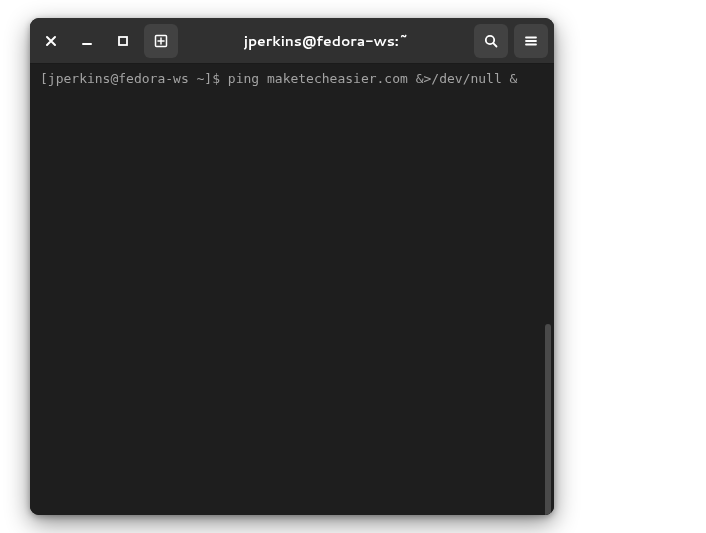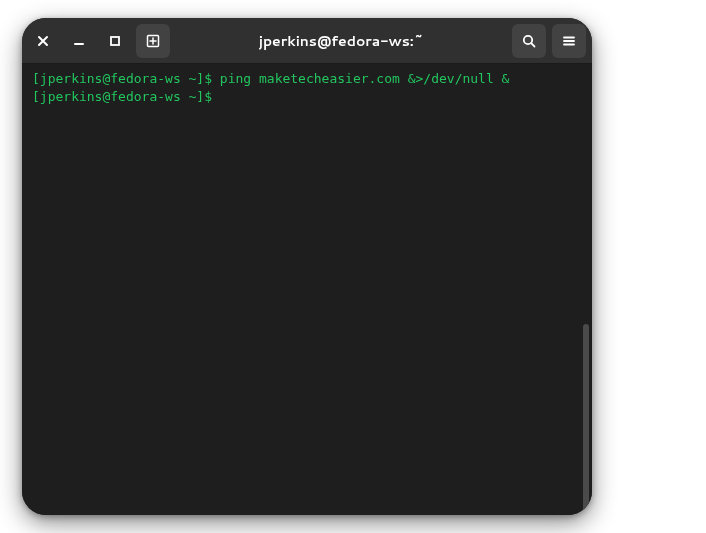--- a/index.html
+++ b/index.html
@@ -10,25 +10,25 @@
     body {
       background: #fff;
       width: 706px;
       height: 533px;
       position: relative;
       font-family: "Cantarell", "DejaVu Sans", sans-serif;
     }
     .window {
       position: absolute;
       top: 18px;
-      left: 22px;
-      width: 570px;
+      left: 30px;
+      width: 524px;
       height: 497px;
       background: #1e1e1e;
-      border-radius: 24px;
+      border-radius: 9px;
       box-shadow: 0 8px 24px rgba(0,0,0,0.45), 0 2px 6px rgba(0,0,0,0.3);
       overflow: hidden;
       display: flex;
       flex-direction: column;
     }
     .titlebar {
       height: 46px;
       background: #303030;
       display: flex;
       align-items: center;
@@ -68,21 +68,21 @@
     .tb-btn svg {
       display: block;
     }
     .terminal-body {
       flex: 1;
       background: #1e1e1e;
       padding: 6px 10px;
       font-family: "DejaVu Sans Mono", "Liberation Mono", monospace;
       font-size: 13px;
       line-height: 1.35;
-      color: #22c55e;
+      color: #a3a3a3;
       position: relative;
       overflow: hidden;
     }
     .term-line {
       white-space: pre;
     }
     .scrollbar {
       position: absolute;
       right: 3px;
       top: 260px;
@@ -130,16 +130,15 @@
       </button>
       <button class="tb-btn boxed">
         <svg width="16" height="16" viewBox="0 0 16 16">
             <path d="M3 4.5 L13 4.5 M3 8 L13 8 M3 11.5 L13 11.5" stroke="#fff" stroke-width="1.8" stroke-linecap="round"></path>
           </svg>
       </button>
     </div>
   </div>
   <div class="terminal-body">
     <div class="term-line">[jperkins@fedora-ws ~]$ ping maketecheasier.com &amp;&gt;/dev/null &amp;</div>
-    <div class="term-line">[jperkins@fedora-ws ~]$ </div>
     <div class="scrollbar"></div>
   </div>
 </div>
 
 </body></html>

